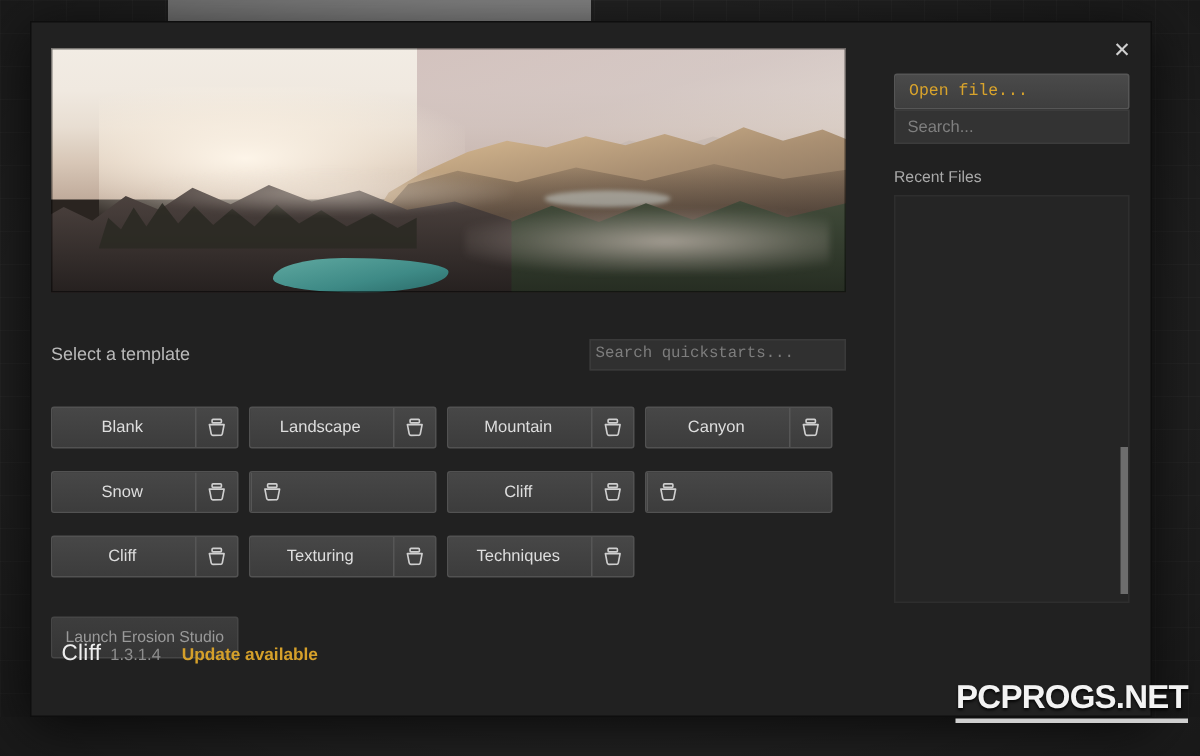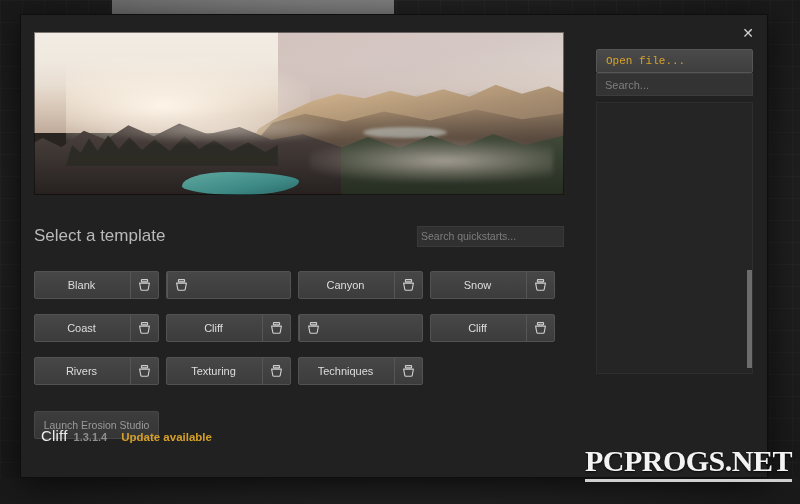--- a/index.html
+++ b/index.html
@@ -202,31 +202,31 @@
 
   
   .template-head {
     display: flex;
     align-items: center;
     justify-content: space-between;
     margin-top: 30px;
     height: 22px;
   }
   .template-label {
-    font-size: 17px;
+    font-size: 12px;
     color: #b9b9b9;
   }
   .quickstart-search {
-    width: 147px;
+    width: 171px;
     height: 21px;
     background: #303030;
     border: 1px solid #3a3a3a;
     color: #d8d8d8;
     font-size: 10.5px;
-    font-family: Liberation Sans, sans-serif;
+    font-family: Liberation Mono, monospace;
     padding: 0 3px;
     outline: none;
   }
   .quickstart-search::placeholder { color: #7d7d7d; }
 
   
   .template-grid {
     margin-top: 24px;
     display: grid;
     grid-template-columns: repeat(4, 125px);
@@ -286,21 +286,20 @@
     gap: 6px;
   }
   .brand-name {
     font-size: 15px;
     color: #eeeeee;
     letter-spacing: 0.2px;
   }
   .brand-version {
     font-size: 11px;
     color: #8e8e8e;
-    font-weight: bold;
   }
   .brand-update {
     margin-left: 8px;
     font-size: 11.5px;
     color: #d5a02a;
     font-weight: bold;
     cursor: pointer;
   }
 
   
@@ -375,22 +374,22 @@
   .watermark {
     position: absolute;
     right: 8px;
     bottom: 22px;
     display: flex;
     flex-direction: column;
     align-items: stretch;
     pointer-events: none;
   }
   .watermark-text {
-    font-family: Liberation Serif, serif;
-    font-size: 30px;
+    font-family: Liberation Sans, sans-serif;
+    font-size: 22px;
     font-weight: bold;
     letter-spacing: -0.5px;
     color: #f3f3f3;
     line-height: 1;
     text-shadow: 0 1px 2px rgba(0,0,0,0.85);
     margin-top: 44px;
   }
   .watermark-rule {
     margin-top: 3px;
     height: 3px;
@@ -440,20 +439,30 @@
       <div class="template-item">
             <div class="template-name">Blank</div>
             <div class="template-icon-cell">
               <svg class="bucket-icon" width="13" height="14" viewBox="0 0 13 14" fill="none" stroke="#cfcfcf" stroke-width="1.1" stroke-linejoin="round">
                 <path d="M4 1.6 h5 a0.6 0.6 0 0 1 0.6 0.6 v1.1 a0.6 0.6 0 0 1 -0.6 0.6 h-5 a0.6 0.6 0 0 1 -0.6 -0.6 v-1.1 a0.6 0.6 0 0 1 0.6 -0.6 z"></path>
                 <path d="M1.6 5.1 h9.8 l-1.2 6.2 a1.1 1.1 0 0 1 -1.1 0.9 h-5.2 a1.1 1.1 0 0 1 -1.1 -0.9 z"></path>
               </svg>
             </div>
           </div>
           <div class="template-item">
+            <div class="template-name">Landscape</div>
+            <div class="template-icon-cell">
+              <svg class="bucket-icon" width="13" height="14" viewBox="0 0 13 14" fill="none" stroke="#cfcfcf" stroke-width="1.1" stroke-linejoin="round">
+                <path d="M4 1.6 h5 a0.6 0.6 0 0 1 0.6 0.6 v1.1 a0.6 0.6 0 0 1 -0.6 0.6 h-5 a0.6 0.6 0 0 1 -0.6 -0.6 v-1.1 a0.6 0.6 0 0 1 0.6 -0.6 z"></path>
+                <path d="M1.6 5.1 h9.8 l-1.2 6.2 a1.1 1.1 0 0 1 -1.1 0.9 h-5.2 a1.1 1.1 0 0 1 -1.1 -0.9 z"></path>
+              </svg>
+            </div>
+          </div>
+          <div class="template-item">
+            <div class="template-name">Mountain</div>
             <div class="template-icon-cell">
               <svg class="bucket-icon" width="13" height="14" viewBox="0 0 13 14" fill="none" stroke="#cfcfcf" stroke-width="1.1" stroke-linejoin="round">
                 <path d="M4 1.6 h5 a0.6 0.6 0 0 1 0.6 0.6 v1.1 a0.6 0.6 0 0 1 -0.6 0.6 h-5 a0.6 0.6 0 0 1 -0.6 -0.6 v-1.1 a0.6 0.6 0 0 1 0.6 -0.6 z"></path>
                 <path d="M1.6 5.1 h9.8 l-1.2 6.2 a1.1 1.1 0 0 1 -1.1 0.9 h-5.2 a1.1 1.1 0 0 1 -1.1 -0.9 z"></path>
               </svg>
             </div>
           </div>
           <div class="template-item">
             <div class="template-name">Canyon</div>
             <div class="template-icon-cell">
@@ -466,21 +475,20 @@
           <div class="template-item">
             <div class="template-name">Snow</div>
             <div class="template-icon-cell">
               <svg class="bucket-icon" width="13" height="14" viewBox="0 0 13 14" fill="none" stroke="#cfcfcf" stroke-width="1.1" stroke-linejoin="round">
                 <path d="M4 1.6 h5 a0.6 0.6 0 0 1 0.6 0.6 v1.1 a0.6 0.6 0 0 1 -0.6 0.6 h-5 a0.6 0.6 0 0 1 -0.6 -0.6 v-1.1 a0.6 0.6 0 0 1 0.6 -0.6 z"></path>
                 <path d="M1.6 5.1 h9.8 l-1.2 6.2 a1.1 1.1 0 0 1 -1.1 0.9 h-5.2 a1.1 1.1 0 0 1 -1.1 -0.9 z"></path>
               </svg>
             </div>
           </div>
           <div class="template-item">
-            <div class="template-name">Coast</div>
             <div class="template-icon-cell">
               <svg class="bucket-icon" width="13" height="14" viewBox="0 0 13 14" fill="none" stroke="#cfcfcf" stroke-width="1.1" stroke-linejoin="round">
                 <path d="M4 1.6 h5 a0.6 0.6 0 0 1 0.6 0.6 v1.1 a0.6 0.6 0 0 1 -0.6 0.6 h-5 a0.6 0.6 0 0 1 -0.6 -0.6 v-1.1 a0.6 0.6 0 0 1 0.6 -0.6 z"></path>
                 <path d="M1.6 5.1 h9.8 l-1.2 6.2 a1.1 1.1 0 0 1 -1.1 0.9 h-5.2 a1.1 1.1 0 0 1 -1.1 -0.9 z"></path>
               </svg>
             </div>
           </div>
           <div class="template-item">
             <div class="template-name">Cliff</div>
             <div class="template-icon-cell">
@@ -493,29 +501,20 @@
           <div class="template-item">
             <div class="template-icon-cell">
               <svg class="bucket-icon" width="13" height="14" viewBox="0 0 13 14" fill="none" stroke="#cfcfcf" stroke-width="1.1" stroke-linejoin="round">
                 <path d="M4 1.6 h5 a0.6 0.6 0 0 1 0.6 0.6 v1.1 a0.6 0.6 0 0 1 -0.6 0.6 h-5 a0.6 0.6 0 0 1 -0.6 -0.6 v-1.1 a0.6 0.6 0 0 1 0.6 -0.6 z"></path>
                 <path d="M1.6 5.1 h9.8 l-1.2 6.2 a1.1 1.1 0 0 1 -1.1 0.9 h-5.2 a1.1 1.1 0 0 1 -1.1 -0.9 z"></path>
               </svg>
             </div>
           </div>
           <div class="template-item">
             <div class="template-name">Cliff</div>
-            <div class="template-icon-cell">
-              <svg class="bucket-icon" width="13" height="14" viewBox="0 0 13 14" fill="none" stroke="#cfcfcf" stroke-width="1.1" stroke-linejoin="round">
-                <path d="M4 1.6 h5 a0.6 0.6 0 0 1 0.6 0.6 v1.1 a0.6 0.6 0 0 1 -0.6 0.6 h-5 a0.6 0.6 0 0 1 -0.6 -0.6 v-1.1 a0.6 0.6 0 0 1 0.6 -0.6 z"></path>
-                <path d="M1.6 5.1 h9.8 l-1.2 6.2 a1.1 1.1 0 0 1 -1.1 0.9 h-5.2 a1.1 1.1 0 0 1 -1.1 -0.9 z"></path>
-              </svg>
-            </div>
-          </div>
-          <div class="template-item">
-            <div class="template-name">Rivers</div>
             <div class="template-icon-cell">
               <svg class="bucket-icon" width="13" height="14" viewBox="0 0 13 14" fill="none" stroke="#cfcfcf" stroke-width="1.1" stroke-linejoin="round">
                 <path d="M4 1.6 h5 a0.6 0.6 0 0 1 0.6 0.6 v1.1 a0.6 0.6 0 0 1 -0.6 0.6 h-5 a0.6 0.6 0 0 1 -0.6 -0.6 v-1.1 a0.6 0.6 0 0 1 0.6 -0.6 z"></path>
                 <path d="M1.6 5.1 h9.8 l-1.2 6.2 a1.1 1.1 0 0 1 -1.1 0.9 h-5.2 a1.1 1.1 0 0 1 -1.1 -0.9 z"></path>
               </svg>
             </div>
           </div>
           <div class="template-item">
             <div class="template-name">Texturing</div>
             <div class="template-icon-cell">
@@ -549,20 +548,21 @@
     </div>
 
     <div class="right-col">
 
       <div class="open-file-btn">
         <span>Open file...</span>
       </div>
 
       <input class="file-search" type="text" placeholder="Search..." style="">
 
+      <div class="recent-label">Recent Files</div>
 
       <div class="recent-list">
         <div class="recent-scrollbar-track">
           <div class="recent-scrollbar-thumb"></div>
         </div>
       </div>
 
     </div>
 
   </div>

